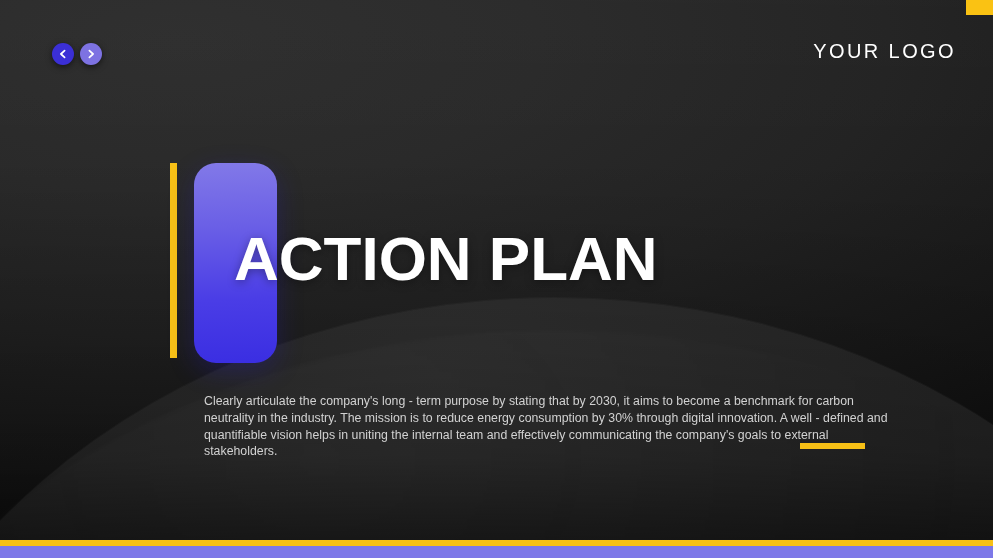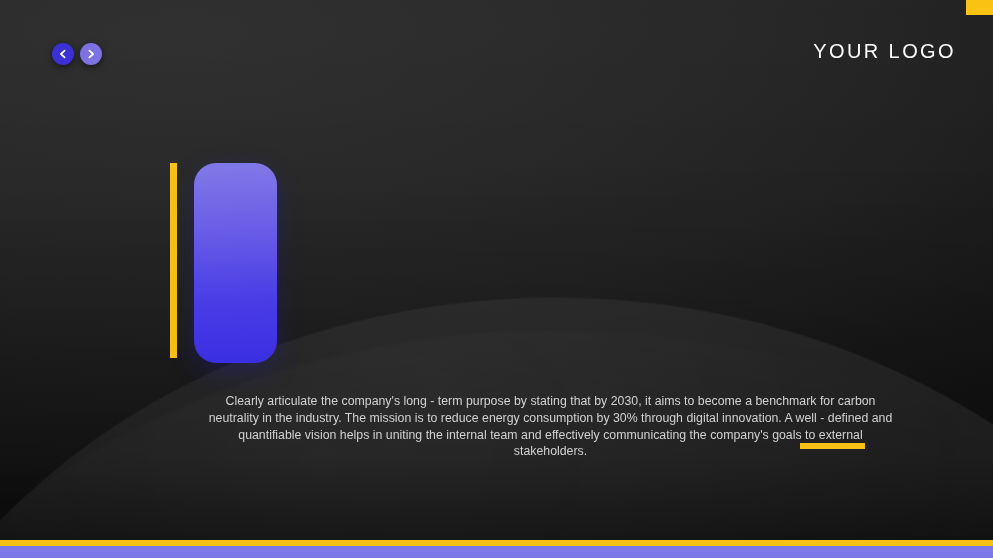--- a/index.html
+++ b/index.html
@@ -132,21 +132,21 @@
   
   .body-text{
     position:absolute;
     left:204px; top:393px;
     width:693px;
     color:#d2d2d2;
     font-size:12.3px;
     line-height:16.8px;
     font-weight:400;
     letter-spacing:0.02px;
-    text-align:center;
+    text-align:left;
   }
 
   
   .underline-accent{
     position:absolute;
     left:800px; top:443px;
     width:65px; height:6px;
     background:#f7c016;
   }
 
@@ -190,20 +190,21 @@
         </svg>
       </span>
     </button>
   </div>
 
   <div class="logo">YOUR LOGO</div>
 
   <div class="yellow-bar"></div>
   <div class="purple-card"></div>
 
+  <div class="title">ACTION PLAN</div>
 
   <div class="body-text">Clearly articulate the company's long - term purpose by stating that by 2030, it aims to become a benchmark for carbon neutrality in the industry. The mission is to reduce energy consumption by 30% through digital innovation. A well - defined and quantifiable vision helps in uniting the internal team and effectively communicating the company's goals to external stakeholders.</div>
 
   <div class="underline-accent"></div>
 
   <div class="bar-yellow"></div>
   <div class="bar-purple"></div>
 
 </div>
 

